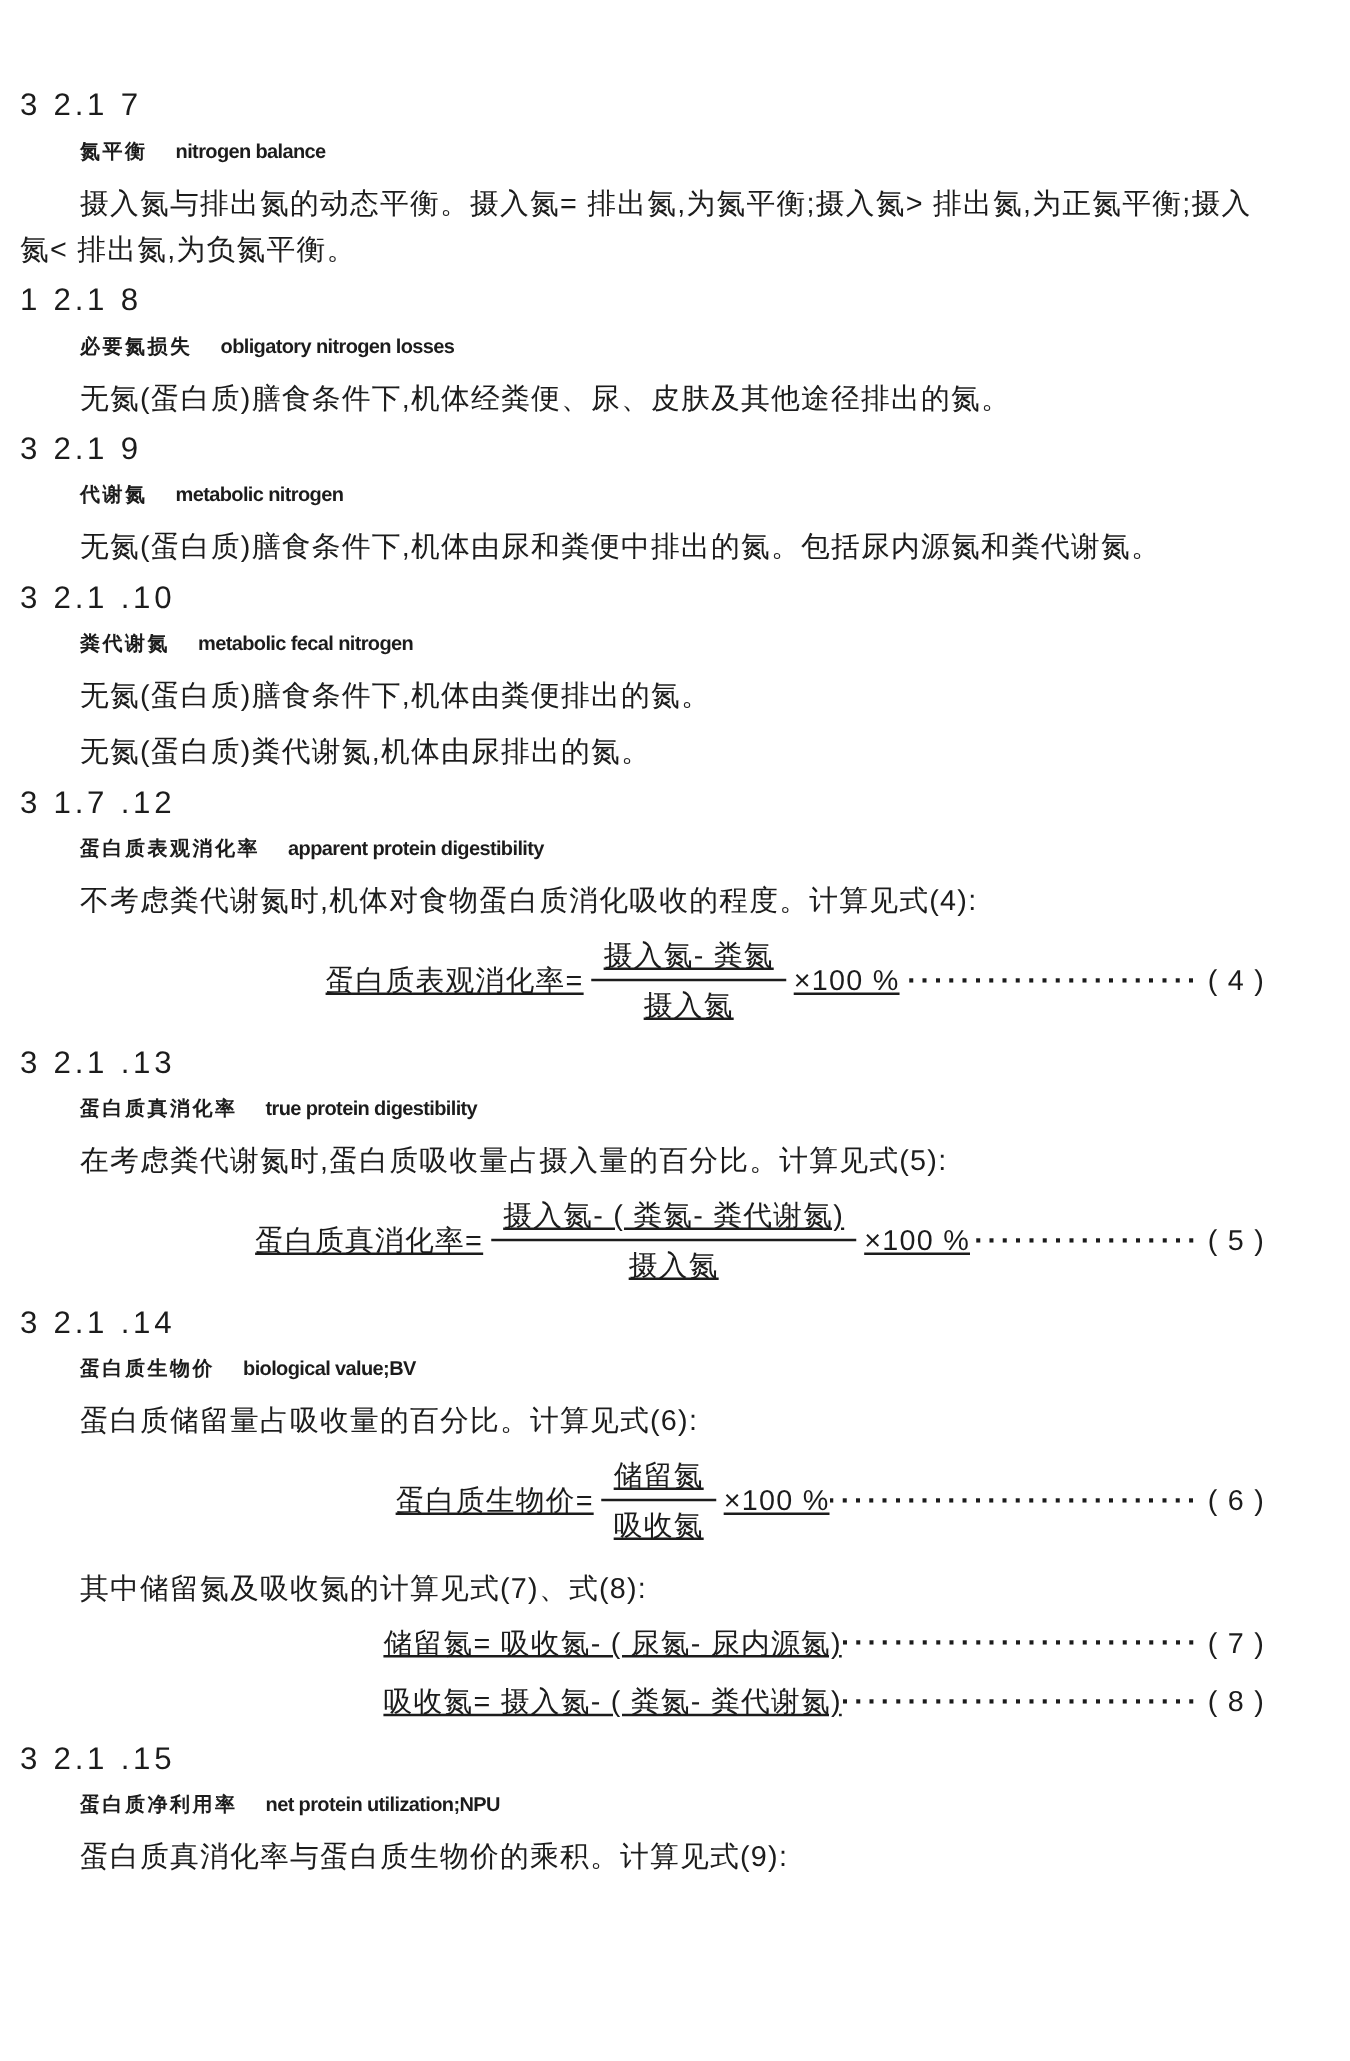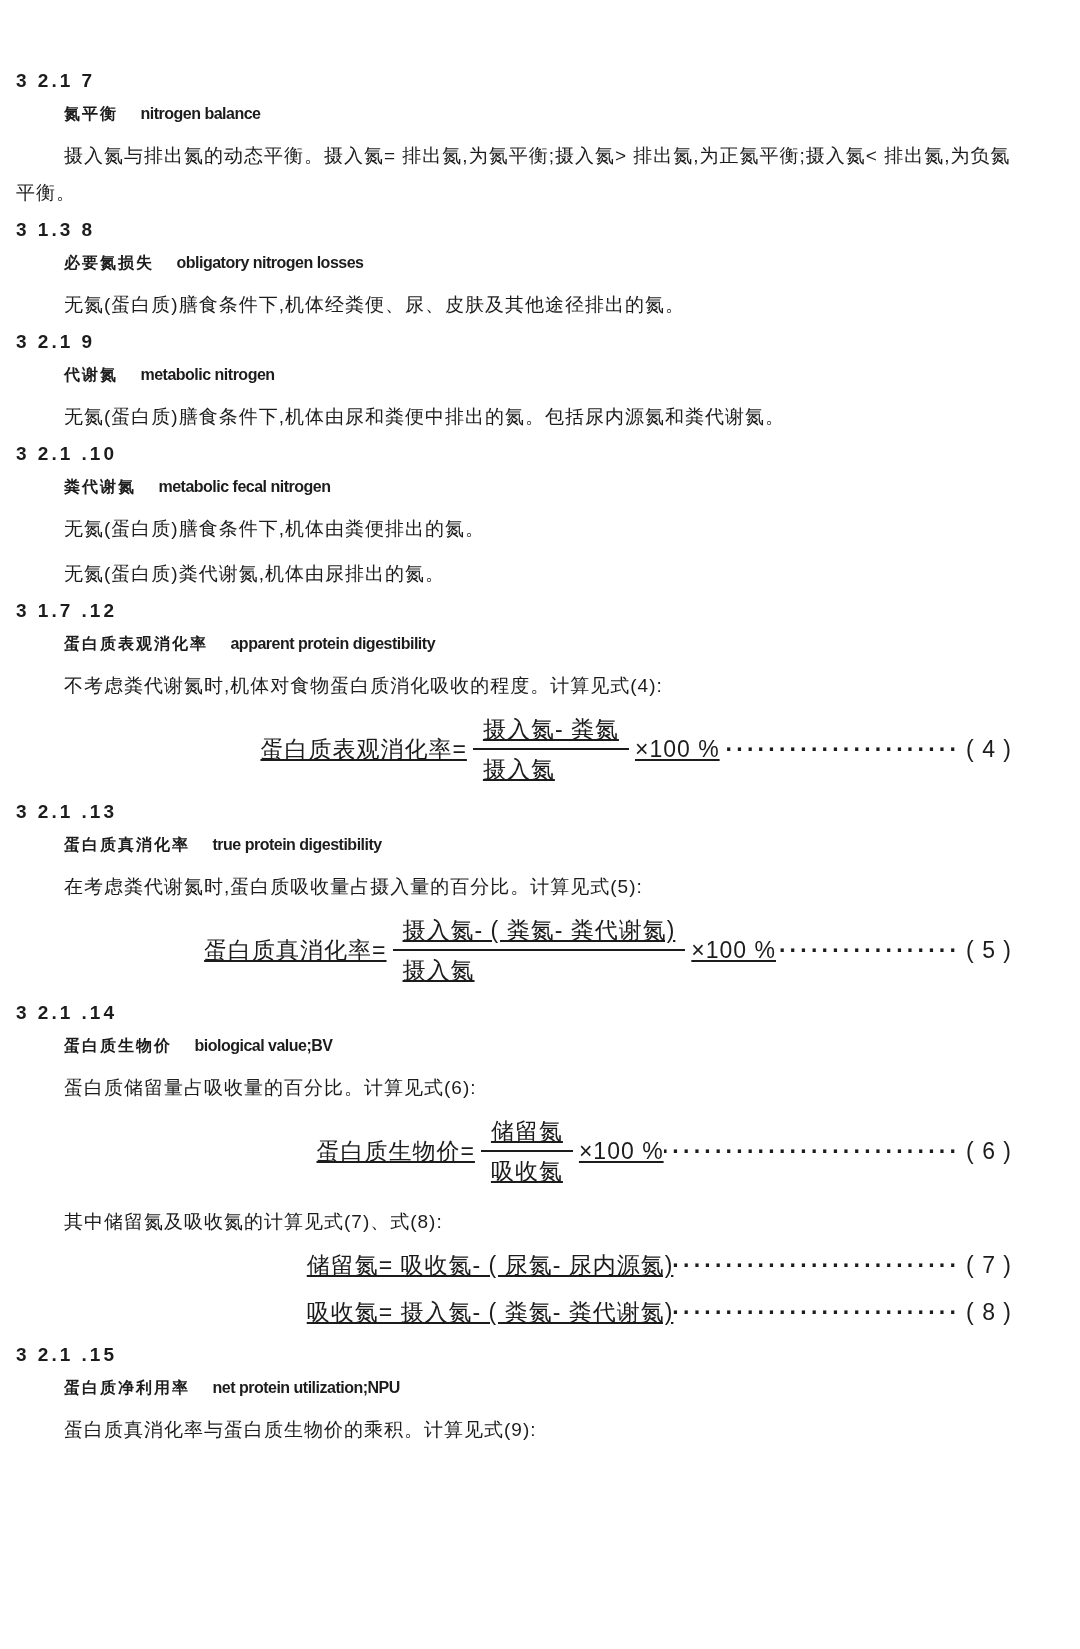--- a/index.html
+++ b/index.html
@@ -6,49 +6,49 @@
   body { font-family: "Liberation Sans", "DejaVu Sans", sans-serif; color:#1c1c1c; }
   .page {
     position:relative;
     width:1080px; min-height:1649px;
     margin:0 auto; background:#fff;
     padding:70px 68px 0 16px;
     box-sizing:border-box;
     overflow:hidden;
   }
   .sec-num {
-    font-size:19px; font-weight:bold;
+    font-size:25px; font-weight:normal;
     letter-spacing:3px;
     margin:24px 0 12px 0;
   }
   .sec-num:first-child { margin-top:0; }
   .term-line {
     margin:0 0 12px 48px;
     font-size:16px;
   }
   .term-cn { font-weight:bold; letter-spacing:2px; }
   .term-en { font-weight:bold; margin-left:18px; letter-spacing:-0.5px; }
   .para {
-    font-size:19px; line-height:37px;
+    font-size:23px; line-height:37px;
     margin:0 0 8px 0;
     text-indent:48px;
     letter-spacing:1px;
   }
   .formula-row {
     display:grid;
     grid-template-columns: 1fr auto 1fr auto;
     align-items:center;
     margin:10px 0 16px 0;
     font-size:23px;
     letter-spacing:1px;
   }
   .fr-eq { display:inline-flex; align-items:center; white-space:nowrap;text-decoration:underline; }
   .frac {
     display:inline-flex; flex-direction:column;
-    text-align:left; margin:0 6px;
+    text-align:center; margin:0 6px;
     vertical-align:middle;
   }
   .frac .num { padding:0 10px 3px 10px; border-bottom:2px solid #1c1c1c; }
   .frac .den { padding:4px 10px 0 10px; }
   .fr-dots {
     overflow:hidden; white-space:nowrap;
     letter-spacing:3px; font-weight:bold;
     padding:0 4px; text-align:right;
     direction:rtl;
   }
@@ -62,21 +62,21 @@
   <div>
     <div class="sec-num">3 2.1 7</div>
     <div class="term-line">
       <span class="term-cn">氮平衡</span>
       <span class="term-en">nitrogen balance</span>
     </div>
     <p class="para">摄入氮与排出氮的动态平衡。摄入氮= 排出氮,为氮平衡;摄入氮&gt; 排出氮,为正氮平衡;摄入氮&lt; 排出氮,为负氮平衡。</p>
   </div>
 
   <div>
-    <div class="sec-num">3 1.3 8</div>
+    <div class="sec-num">1 2.1 8</div>
     <div class="term-line">
       <span class="term-cn">必要氮损失</span>
       <span class="term-en">obligatory nitrogen losses</span>
     </div>
     <p class="para">无氮(蛋白质)膳食条件下,机体经粪便、尿、皮肤及其他途径排出的氮。</p>
   </div>
 
   <div>
     <div class="sec-num">3 2.1 9</div>
     <div class="term-line">

